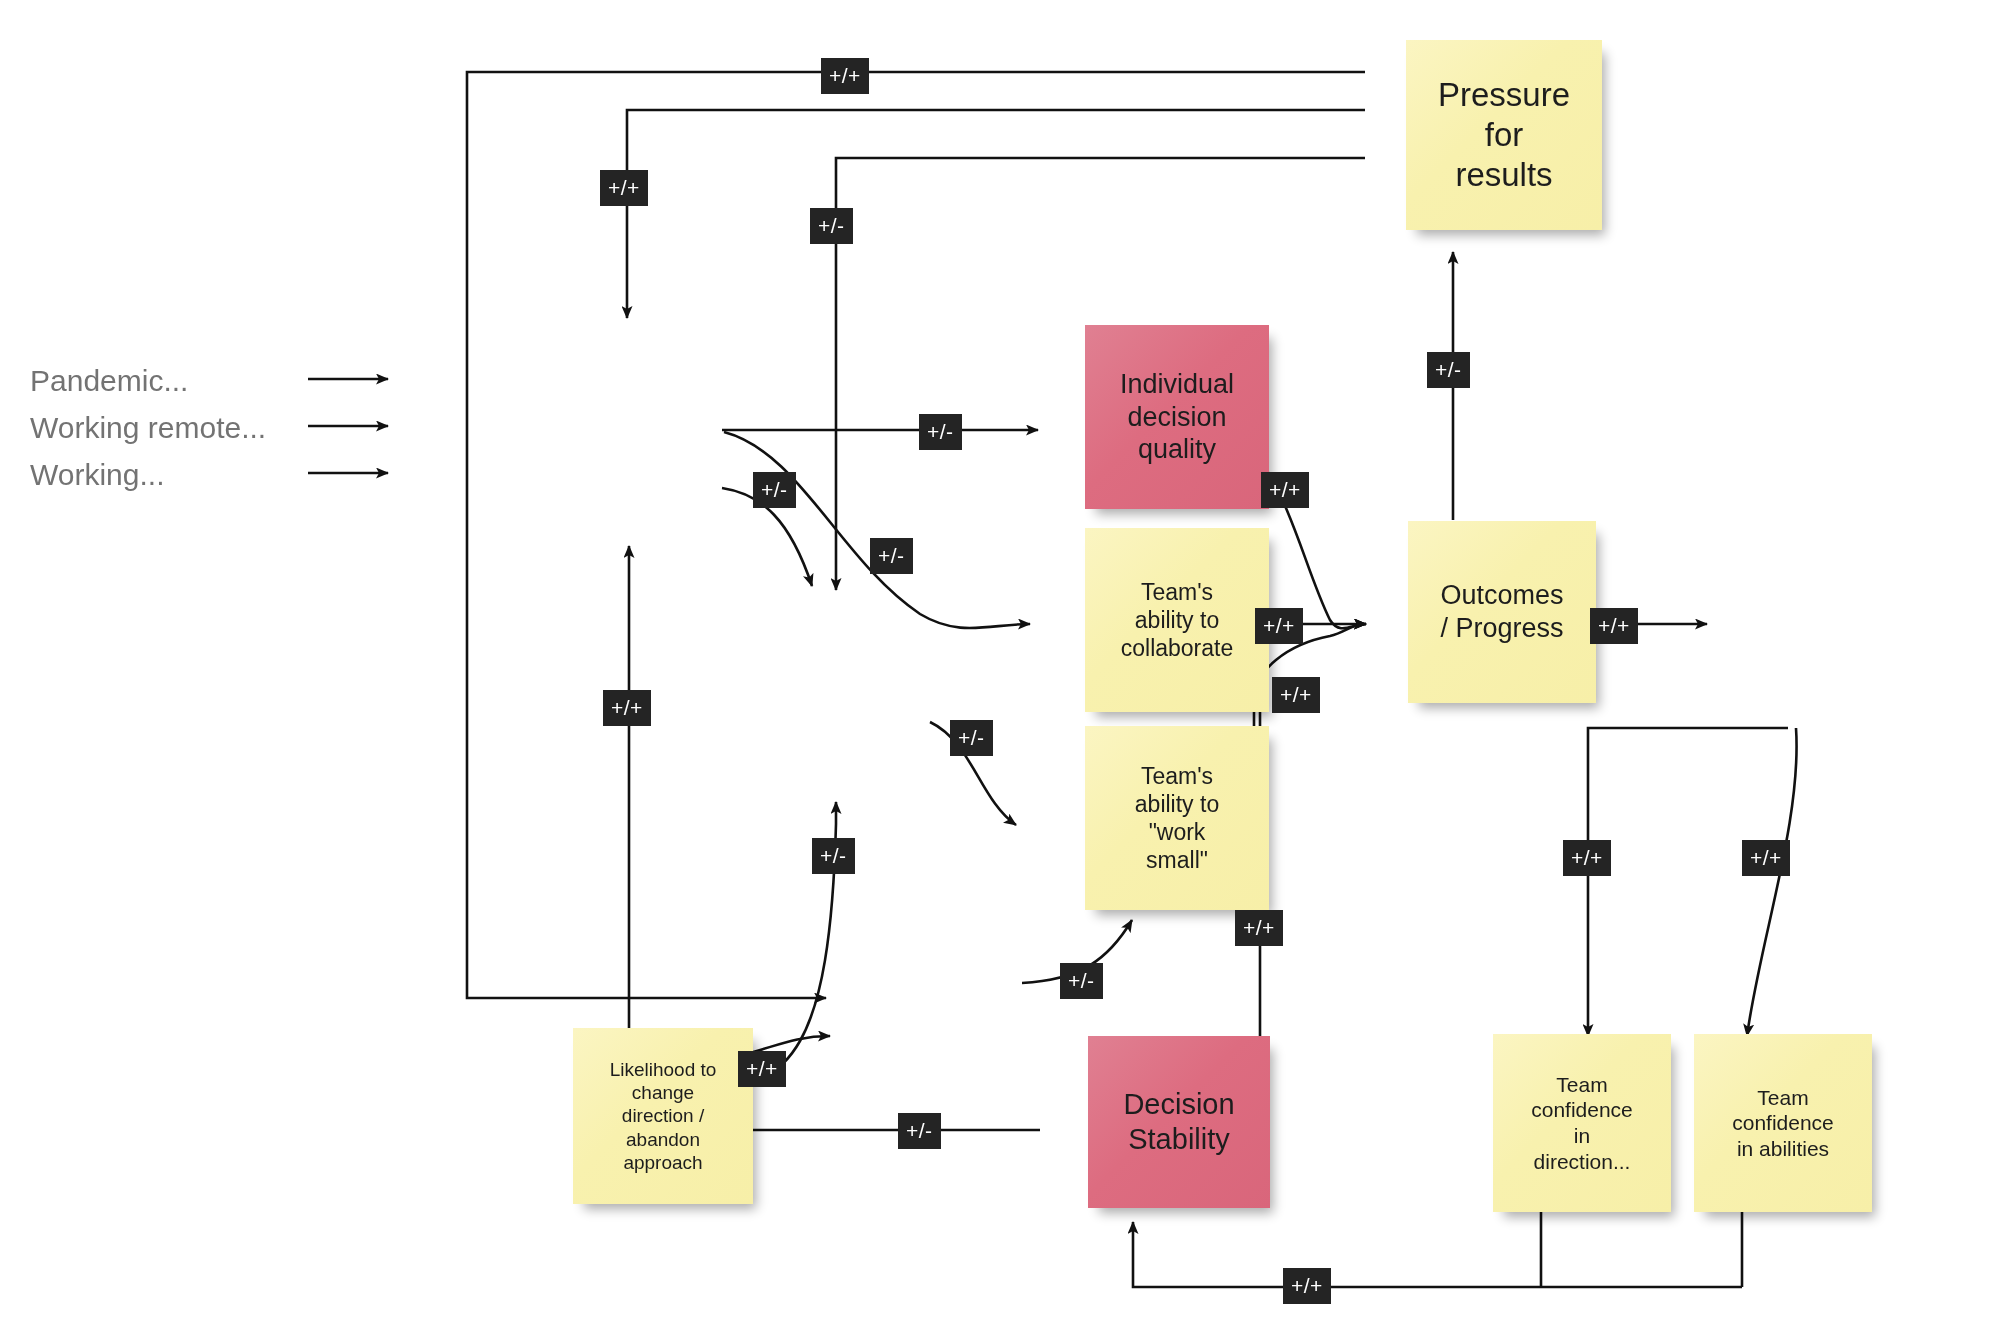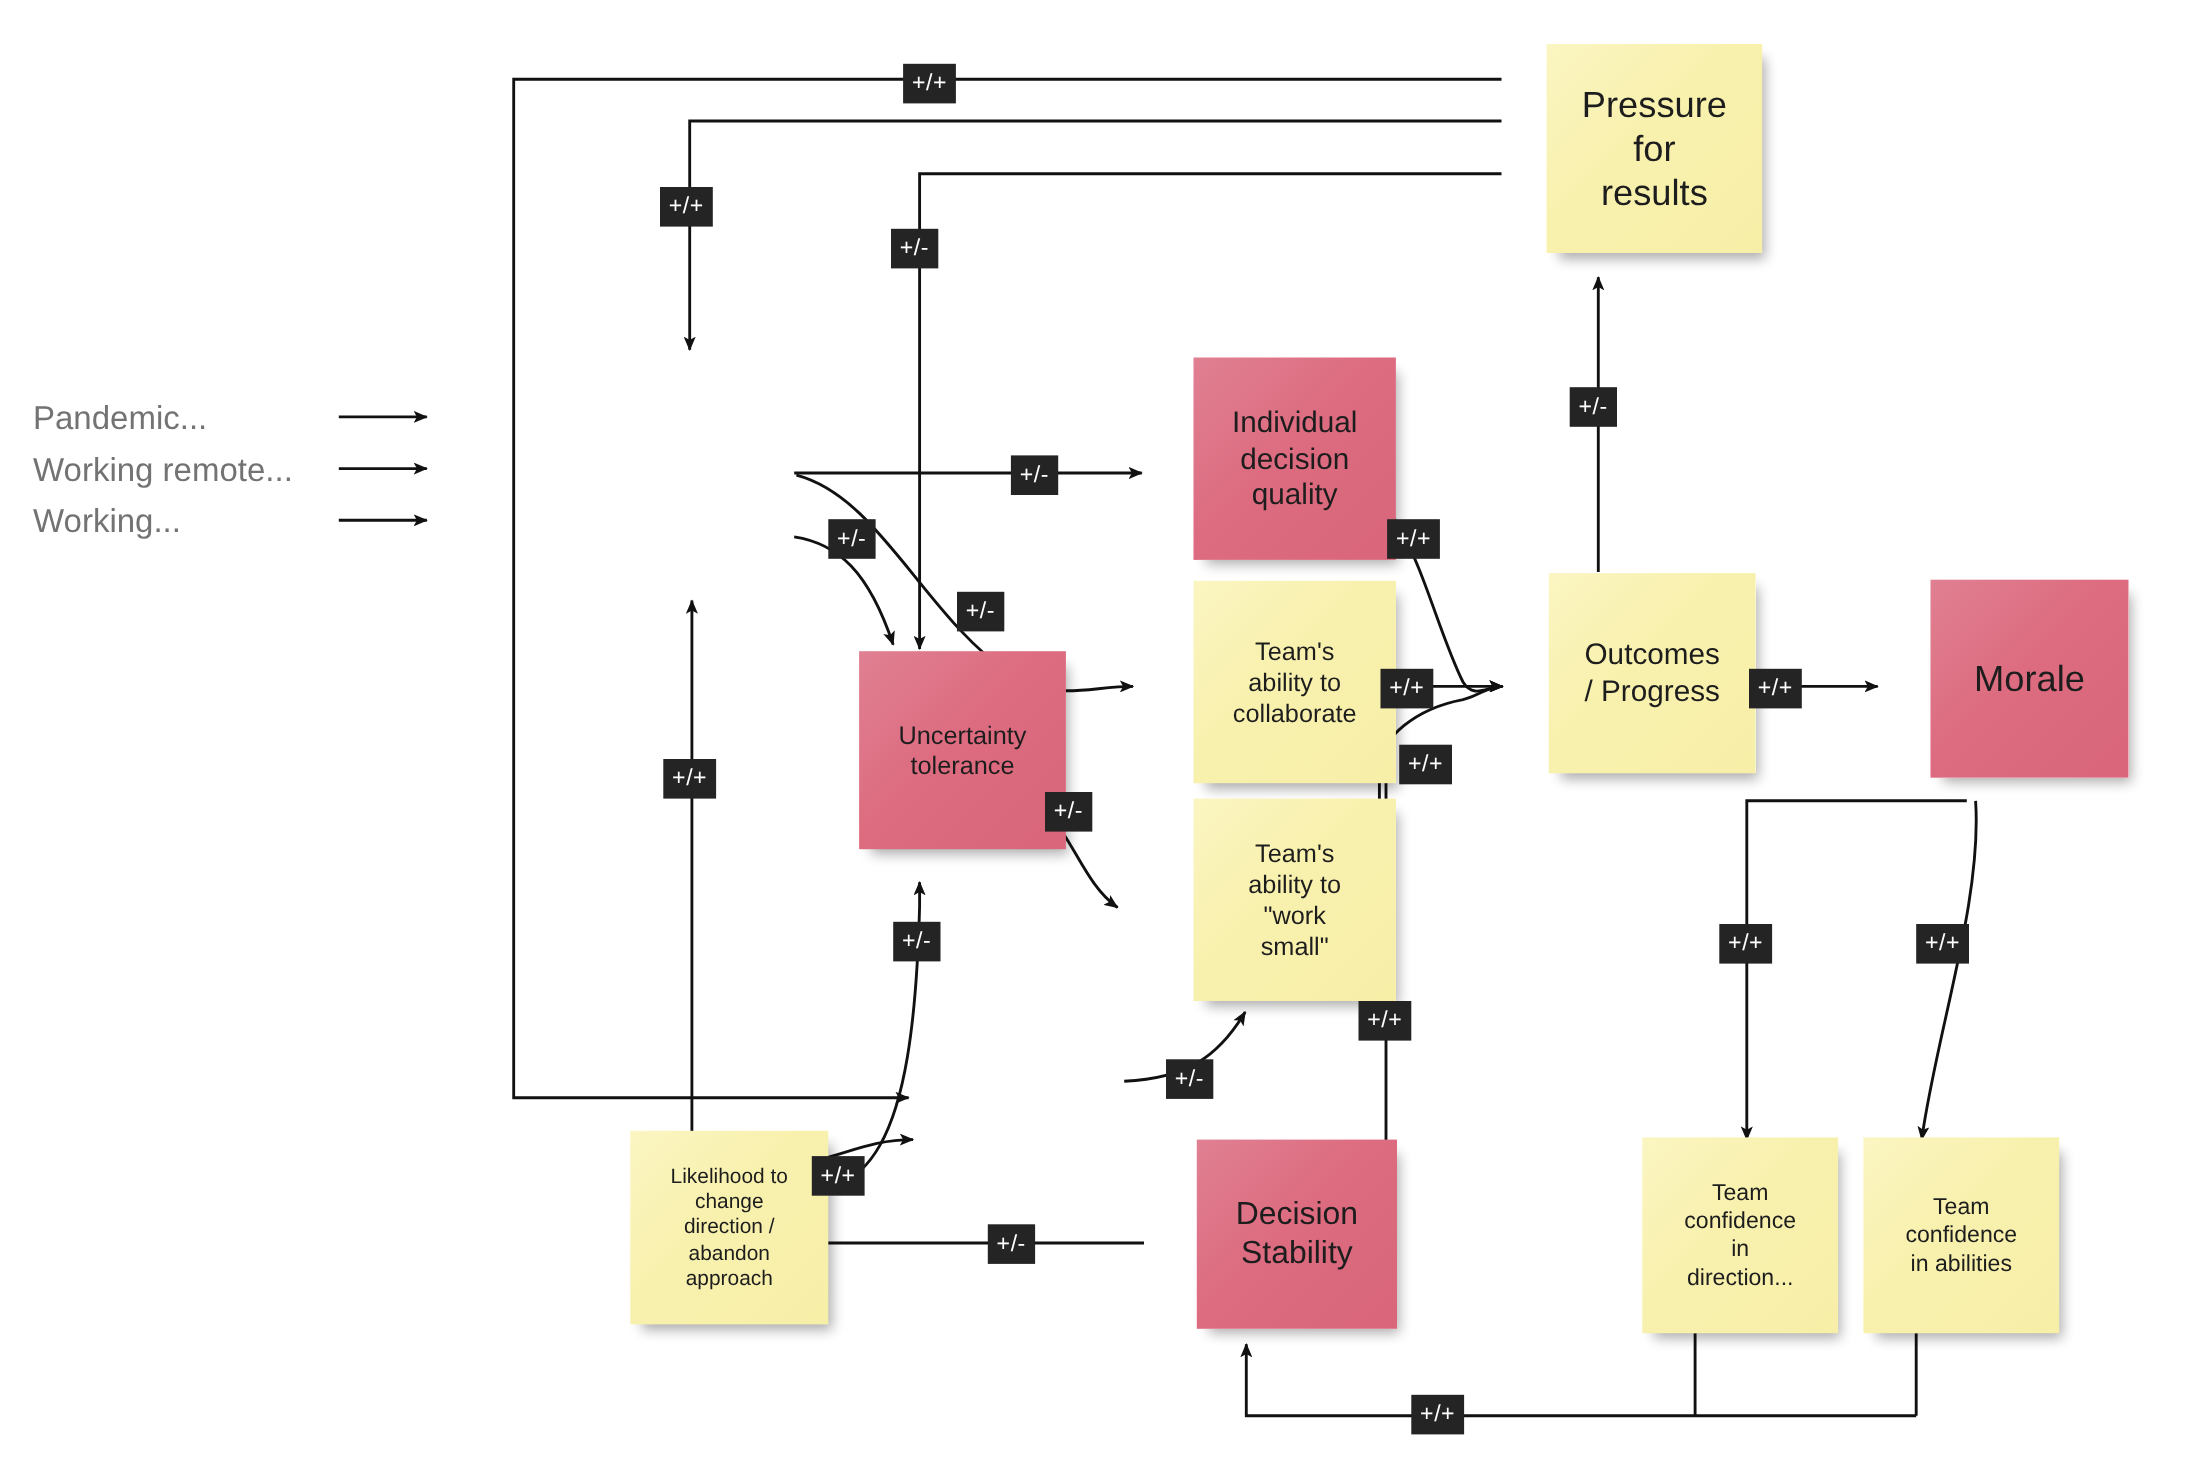--- a/index.html
+++ b/index.html
@@ -88,43 +88,37 @@
 
   <div class="driver" style="left:30px;top:364px">Pandemic...</div>
   <div class="driver" style="left:30px;top:411px">Working remote...</div>
   <div class="driver" style="left:30px;top:458px">Working...</div>
 
   <div class="note yellow" style="left:1365px;top:40px;width:196px;height:190px;font-size:33px">
     <span class="txt">Pressure<br>for<br>results</span>
   </div>
 
 
-  <div class="note pink" style="left:740px;top:592px;width:188px;height:180px;font-size:23px">
-    <span class="txt">Uncertainty<br>tolerance</span>
-  </div>
 
   <div class="note pink" style="left:1044px;top:325px;width:184px;height:184px;font-size:27px">
     <span class="txt">Individual<br>decision<br>quality</span>
   </div>
 
   <div class="note yellow" style="left:1044px;top:528px;width:184px;height:184px;font-size:23px">
     <span class="txt">Team's<br>ability to<br>collaborate</span>
   </div>
 
   <div class="note yellow" style="left:1044px;top:726px;width:184px;height:184px;font-size:23px">
     <span class="txt">Team's<br>ability to<br>"work<br>small"</span>
   </div>
 
   <div class="note yellow" style="left:1367px;top:521px;width:188px;height:182px;font-size:27px">
     <span class="txt">Outcomes<br>/ Progress</span>
   </div>
 
-  <div class="note pink" style="left:1714px;top:527px;width:180px;height:180px;font-size:33px">
-    <span class="txt">Morale</span>
-  </div>
 
 
   <div class="note pink" style="left:1047px;top:1036px;width:182px;height:172px;font-size:29px">
     <span class="txt">Decision<br>Stability</span>
   </div>
 
   <div class="note yellow" style="left:532px;top:1028px;width:180px;height:176px;font-size:19px">
     <span class="txt">Likelihood to<br>change<br>direction /<br>abandon<br>approach</span>
   </div>
 

